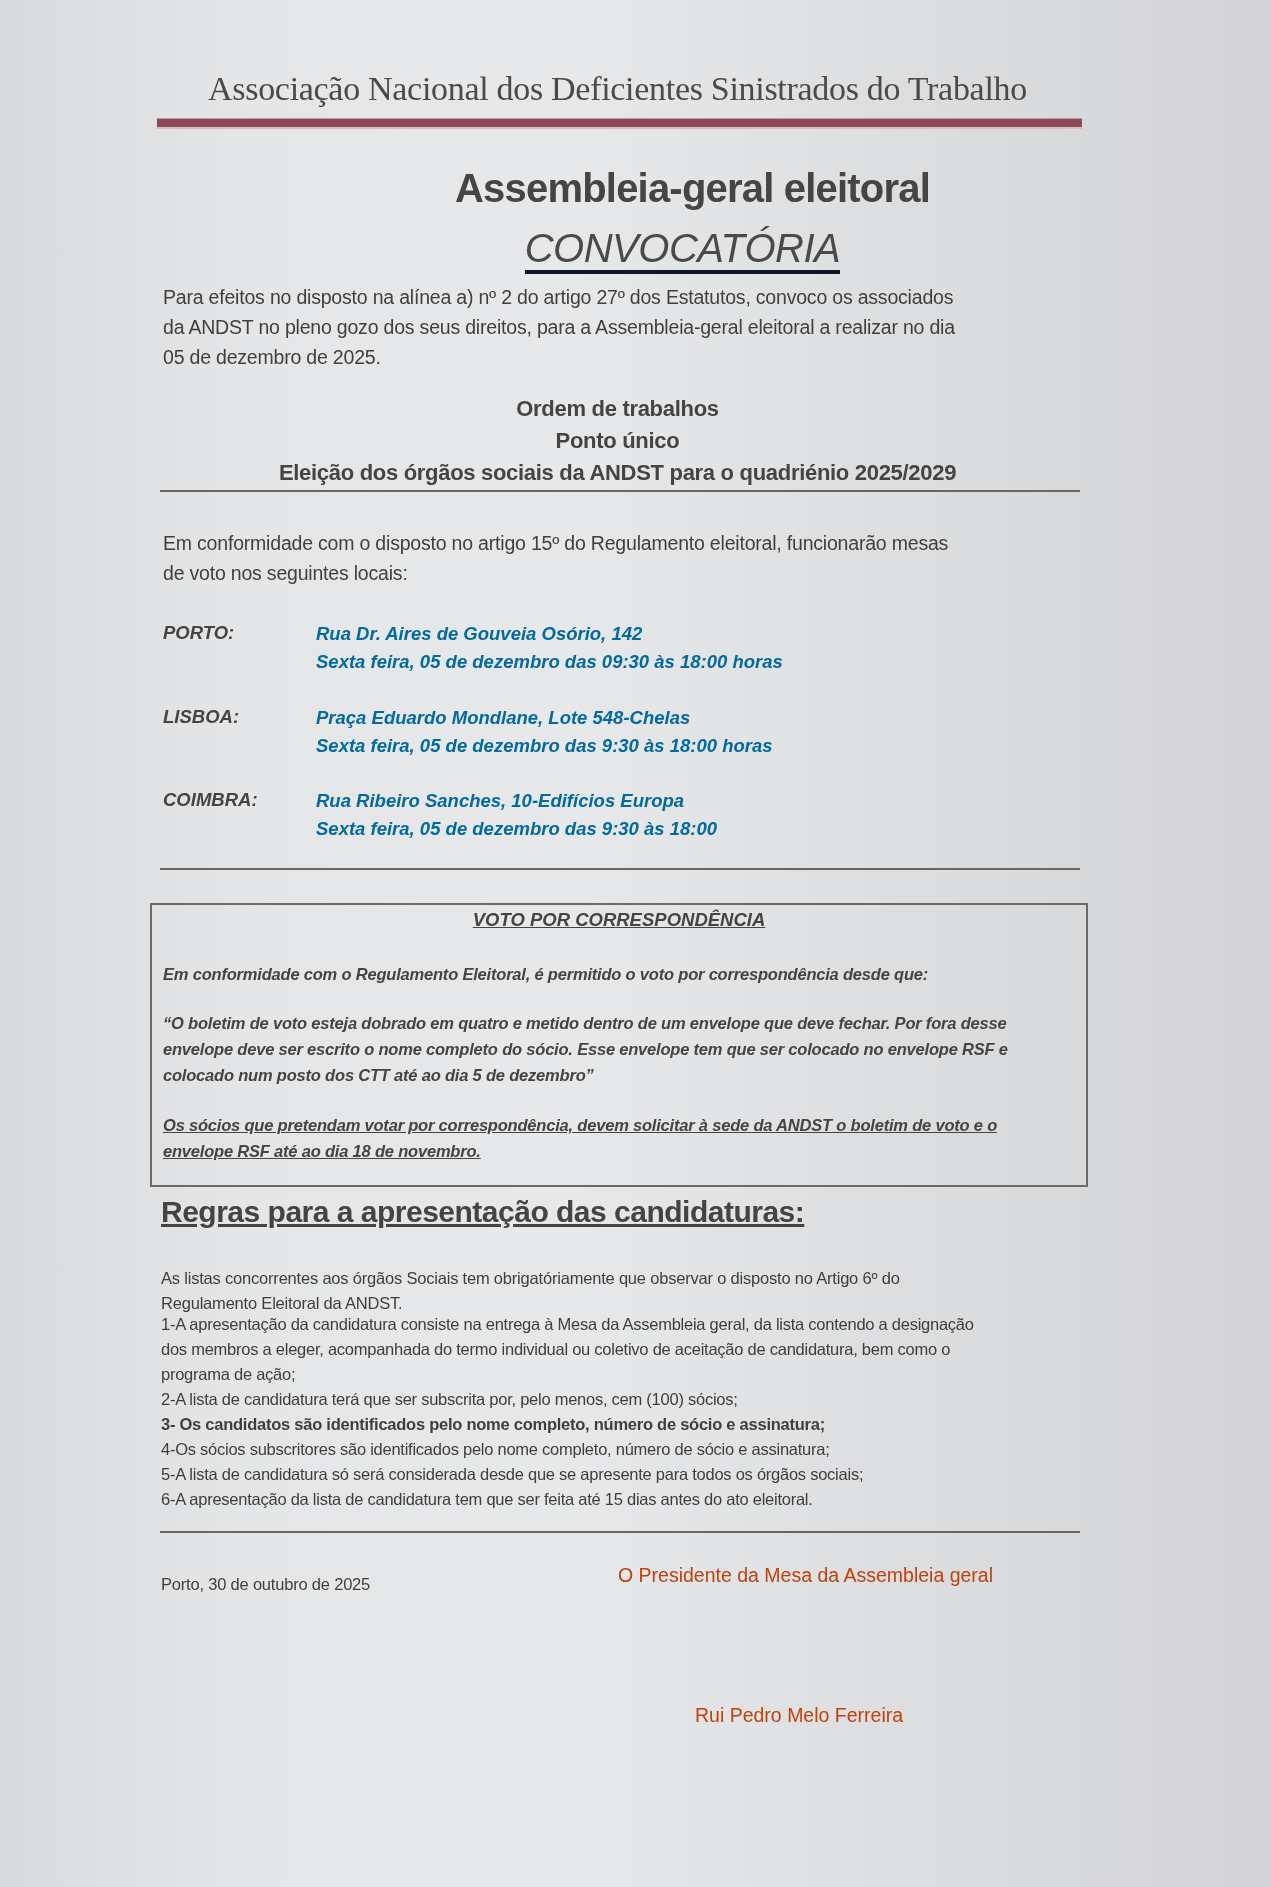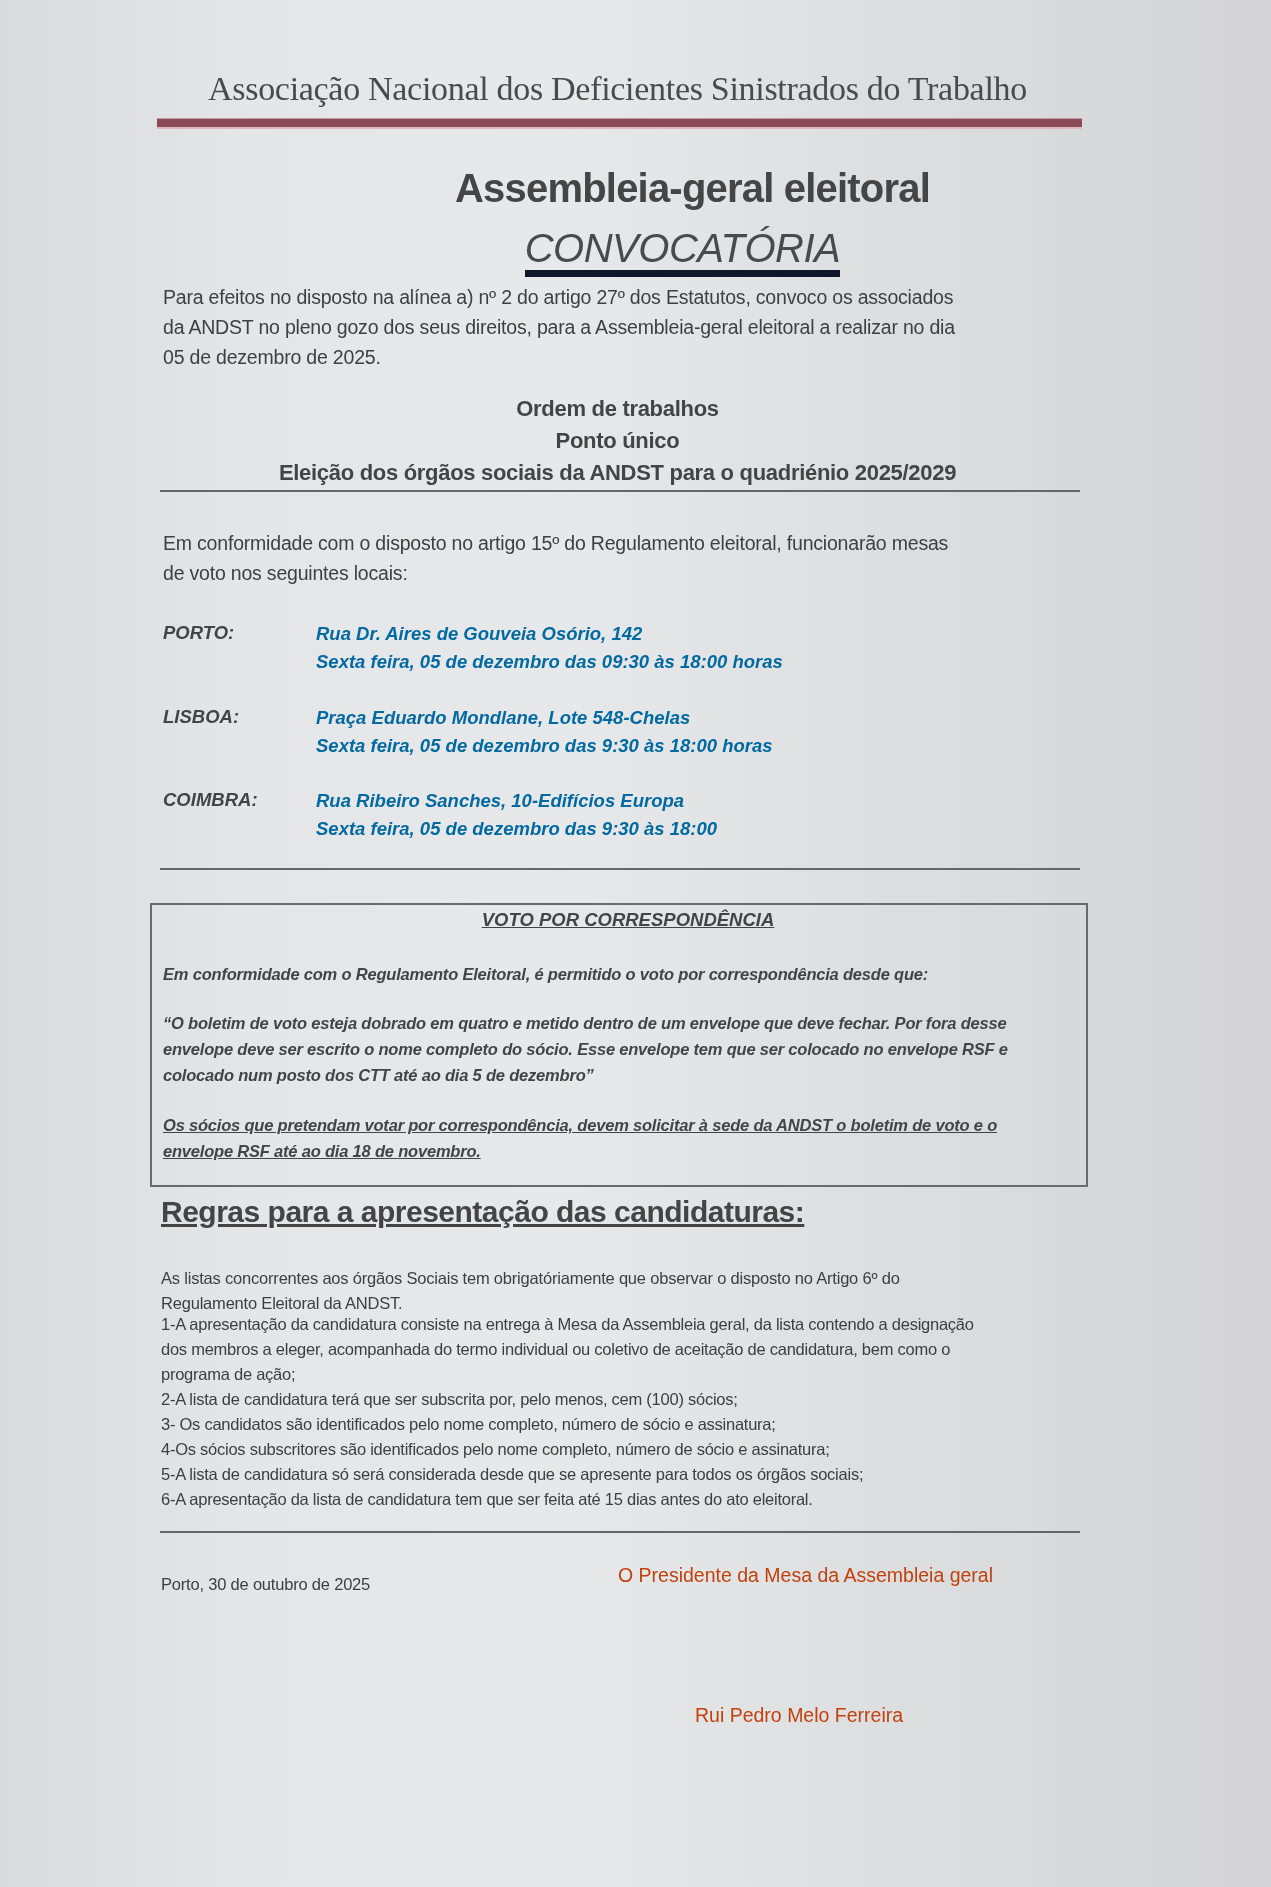--- a/index.html
+++ b/index.html
@@ -19,39 +19,38 @@
     background:#8b4a58; border-top:1px solid #c79aa4; border-bottom:2px solid #e0b6bf;
   }
   .title {
     left:155px; top:166px; width:925px; text-align:right; padding-right:150px; box-sizing:border-box;
     font-size:40px; font-weight:bold; color:#454545; letter-spacing:-0.8px;
   }
   .subtitle {
     left:155px; top:226px; width:925px; text-align:center; padding-left:130px; box-sizing:border-box;
     font-size:40px; font-style:italic; color:#4a4a4a; letter-spacing:-0.5px;
   }
-  .subtitle span { border-bottom:7px solid #0f172a; padding-bottom:0px; }
+  .subtitle span { border-bottom:4px solid #0f172a; padding-bottom:0px; }
   .para {
     left:163px; width:918px; font-size:19.5px; line-height:30px; color:#3f3f3f; text-align:justify;
     letter-spacing:-0.2px;
   }
   .center-line {
     left:155px; width:925px; text-align:center; font-size:22px; font-weight:bold; color:#444;
     letter-spacing:-0.3px;
   }
   .hrule { left:160px; width:920px; height:2px; background:#666; }
   .loc-label { left:163px; font-size:18.5px; font-weight:bold; font-style:italic; color:#444; }
   .loc-line { left:316px; font-size:18.5px; font-weight:bold; font-style:italic; color:#0369a1; line-height:28px; }
   .box {
     left:150px; top:903px; width:938px; height:284px; border:2px solid #6a6a6a; box-sizing:border-box;
   }
   .box-title {
     left:150px; top:909px; width:938px; text-align:center; font-size:18.5px; font-weight:bold; font-style:italic;
     color:#444;
-    margin-left:9px;
   }
   .box-title span { text-decoration:underline; }
   .box-text {
     left:163px; width:915px; font-size:16.5px; font-weight:bold; font-style:italic; color:#444;
     line-height:26px; text-align:justify; letter-spacing:-0.2px;
   }
   .box-text.u { text-decoration:underline; }
   .regras-title {
     left:161px; top:1195px; font-size:30px; font-weight:bold; color:#444; text-decoration:underline;
     letter-spacing:-0.5px;
@@ -112,21 +111,21 @@
 <div class="abs box-text u" style="top:1138px;">envelope RSF até ao dia 18 de novembro.</div>
 
 <div class="abs regras-title">Regras para a apresentação das candidaturas:</div>
 <div class="abs small" style="top:1234px;">As listas concorrentes aos órgãos Sociais tem obrigatóriamente que observar o disposto no Artigo 6º do</div>
 <div class="abs small" style="top:1259px;">Regulamento Eleitoral da ANDST.</div>
 
 <div class="abs rule-item" style="top:1312px;">1-A apresentação da candidatura consiste na entrega à Mesa da Assembleia geral, da lista contendo a designação</div>
 <div class="abs rule-item" style="top:1337px;">dos membros a eleger, acompanhada do termo individual ou coletivo de aceitação de candidatura, bem como o</div>
 <div class="abs rule-item" style="top:1362px;">programa de ação;</div>
 <div class="abs rule-item" style="top:1387px;">2-A lista de candidatura terá que ser subscrita por, pelo menos, cem (100) sócios;</div>
-<div class="abs rule-item" style="top:1412px;">3- Os candidatos são identificados pelo nome completo, número de sócio e assinatura;</div>
+<div class="abs rule-item" style="top:1412px;font-weight:bold;">3- Os candidatos são identificados pelo nome completo, número de sócio e assinatura;</div>
 <div class="abs rule-item" style="top:1437px;">4-Os sócios subscritores são identificados pelo nome completo, número de sócio e assinatura;</div>
 <div class="abs rule-item" style="top:1462px;">5-A lista de candidatura só será considerada desde que se apresente para todos os órgãos sociais;</div>
 <div class="abs rule-item" style="top:1487px;">6-A apresentação da lista de candidatura tem que ser feita até 15 dias antes do ato eleitoral.</div>
 
 <div class="abs hrule" style="top:1531px;"></div>
 
 <div class="abs small" style="top:1540px; width:400px;">Porto, 30 de outubro de 2025</div>
 <div class="abs sign" style="left:618px; top:1564px;">O Presidente da Mesa da Assembleia geral</div>
 <div class="abs sign" style="left:695px; top:1704px;">Rui Pedro Melo Ferreira</div>
 

